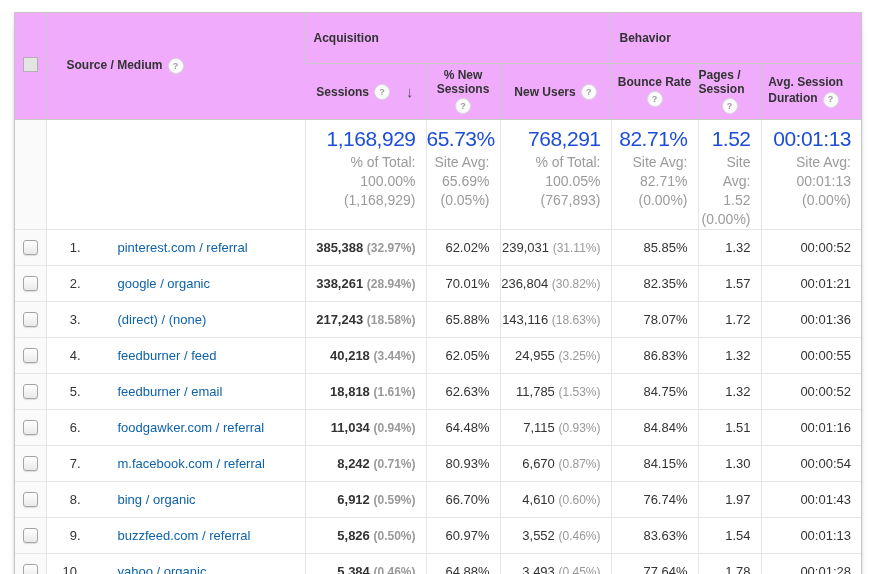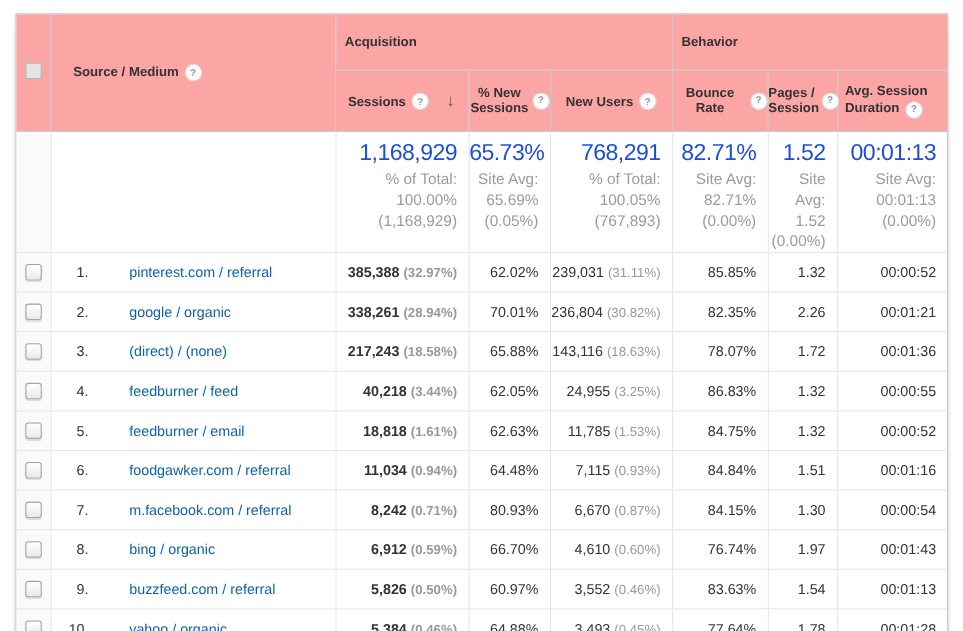--- a/index.html
+++ b/index.html
@@ -6,32 +6,32 @@
   body{width:875px;height:574px;position:relative;overflow:hidden;
        font-family:"Liberation Sans",sans-serif;-webkit-font-smoothing:antialiased;}
 
   .card{position:absolute;left:14px;top:12px;width:846px;background:#fff;
         border:1px solid #c6c6c6;
         box-shadow:0 2px 3px rgba(0,0,0,.15), 0 12px 9px -7px rgba(0,0,0,.55);}
 
   table{border-collapse:collapse;table-layout:fixed;width:100%;}
 
   
-  thead th{background:#fca5a5;color:#333;font-size:12px;font-weight:bold;
+  thead th{background:#f0abfc;color:#333;font-size:12px;font-weight:bold;
            border-left:1px solid #c9c9c9;border-bottom:1px solid #c9c9c9;
            vertical-align:middle;padding:0;}
   thead th:first-child{border-left:none;}
   tr.group-row th{height:50px;}
   tr.metric-row th{height:55px;}
   th.group{text-align:left;padding-left:8px;}
   th.check-h{text-align:center;}
   th.dim-h{text-align:left;padding-left:20px;}
 
   .hflex{display:flex;align-items:center;justify-content:flex-end;padding-right:12px;}
-  .hstack{display:flex;align-items:center;gap:2px;line-height:1.15;}
+  .hstack{display:flex;flex-direction:column;align-items:center;gap:2px;line-height:1.15;}
   .hcenter{display:flex;align-items:center;justify-content:center;gap:5px;}
   .hblock{display:inline-block;text-align:left;line-height:1.3;}
   th.avg-h{text-align:center;}
 
   .help{display:inline-flex;width:14px;height:14px;border-radius:50%;
         background:#fbfbfb;border:1px solid #d9d9d9;color:#9d9d9d;
         font-size:9px;font-weight:bold;align-items:center;justify-content:center;
         flex:0 0 auto;margin-left:5px;cursor:pointer;}
   .hstack .help{margin-left:0;}
   .arrow{color:#555;font-size:15px;font-weight:normal;margin-left:16px;cursor:pointer;}
@@ -186,21 +186,21 @@
       <td class="c-num">00:00:52</td>
     </tr>
 
     <tr class="row">
       <td class="c-check"><span class="cb"></span></td>
       <td class="c-src"><span class="idx">2.</span><a class="lnk">google / organic</a></td>
       <td class="c-num"><span class="v">338,261</span> <span class="pctb">(28.94%)</span></td>
       <td class="c-num">70.01%</td>
       <td class="c-num"><span>236,804</span> <span class="pct">(30.82%)</span></td>
       <td class="c-num">82.35%</td>
-      <td class="c-num">2.26</td>
+      <td class="c-num">1.57</td>
       <td class="c-num">00:01:21</td>
     </tr>
 
     <tr class="row">
       <td class="c-check"><span class="cb"></span></td>
       <td class="c-src"><span class="idx">3.</span><a class="lnk">(direct) / (none)</a></td>
       <td class="c-num"><span class="v">217,243</span> <span class="pctb">(18.58%)</span></td>
       <td class="c-num">65.88%</td>
       <td class="c-num"><span>143,116</span> <span class="pct">(18.63%)</span></td>
       <td class="c-num">78.07%</td>

